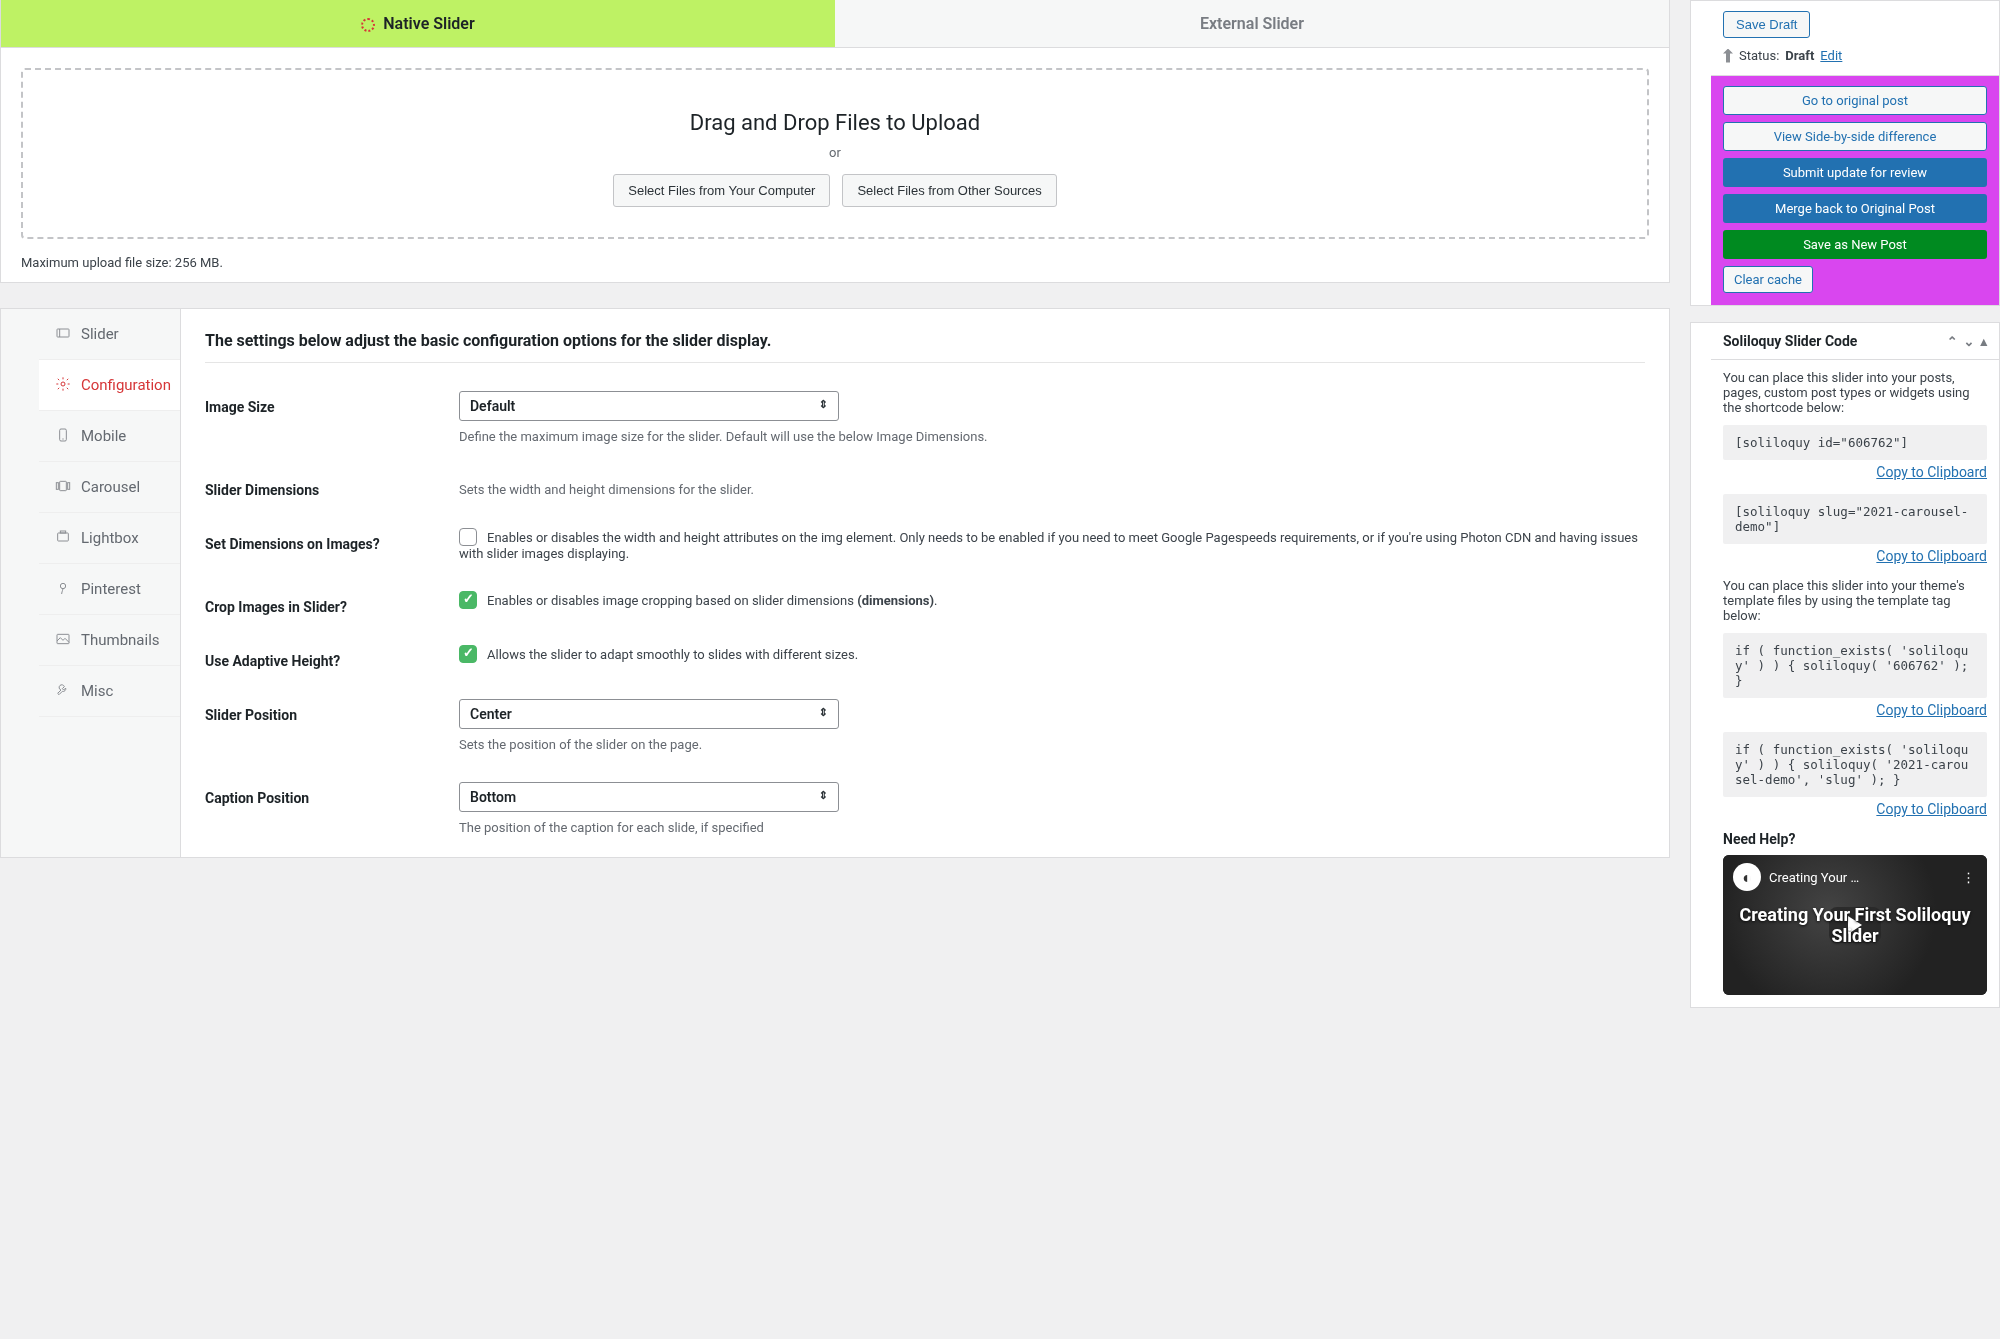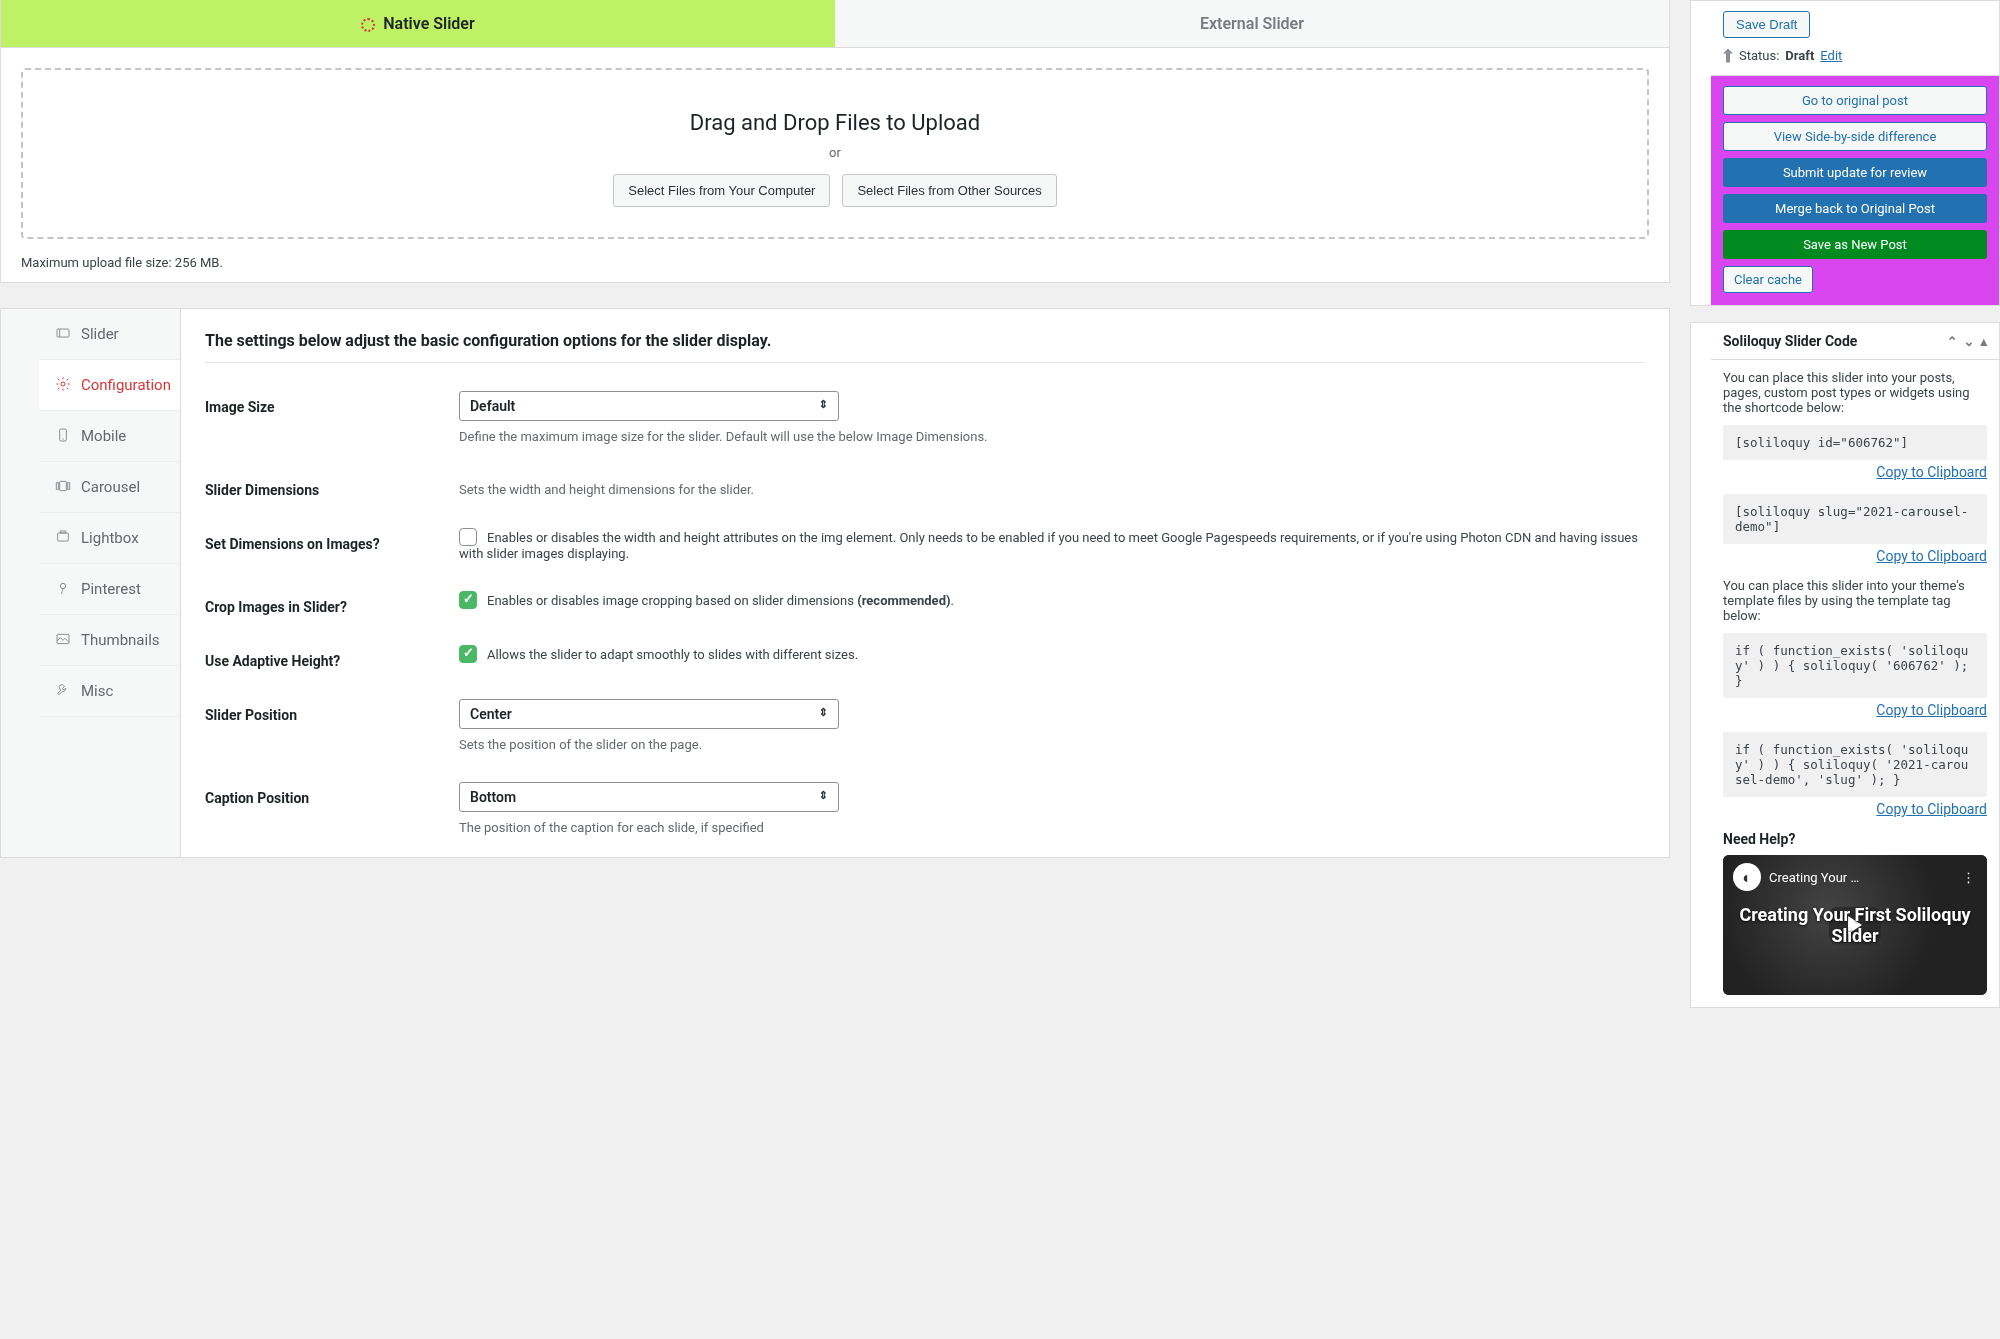--- a/index.html
+++ b/index.html
@@ -213,21 +213,21 @@
         <div class="formrow">
           <div class="label">Set Dimensions on Images?</div>
           <div class="field">
             <span class="chk"></span><span class="inline-desc">Enables or disables the width and height attributes on the img element. Only needs to be enabled if you need to meet Google Pagespeeds requirements, or if you're using Photon CDN and having issues with slider images displaying.</span>
           </div>
         </div>
 
         <div class="formrow">
           <div class="label">Crop Images in Slider?</div>
           <div class="field">
-            <span class="chk on"></span><span class="inline-desc"><span>Enables or disables image cropping based on slider dimensions </span><strong>(recommended)</strong><span>.</span></span>
+            <span class="chk on"></span><span class="inline-desc"><span>Enables or disables image cropping based on slider dimensions </span><strong>(dimensions)</strong><span>.</span></span>
           </div>
         </div>
 
         <div class="formrow">
           <div class="label">Use Adaptive Height?</div>
           <div class="field">
             <span class="chk on"></span><span class="inline-desc">Allows the slider to adapt smoothly to slides with different sizes.</span>
           </div>
         </div>
 

